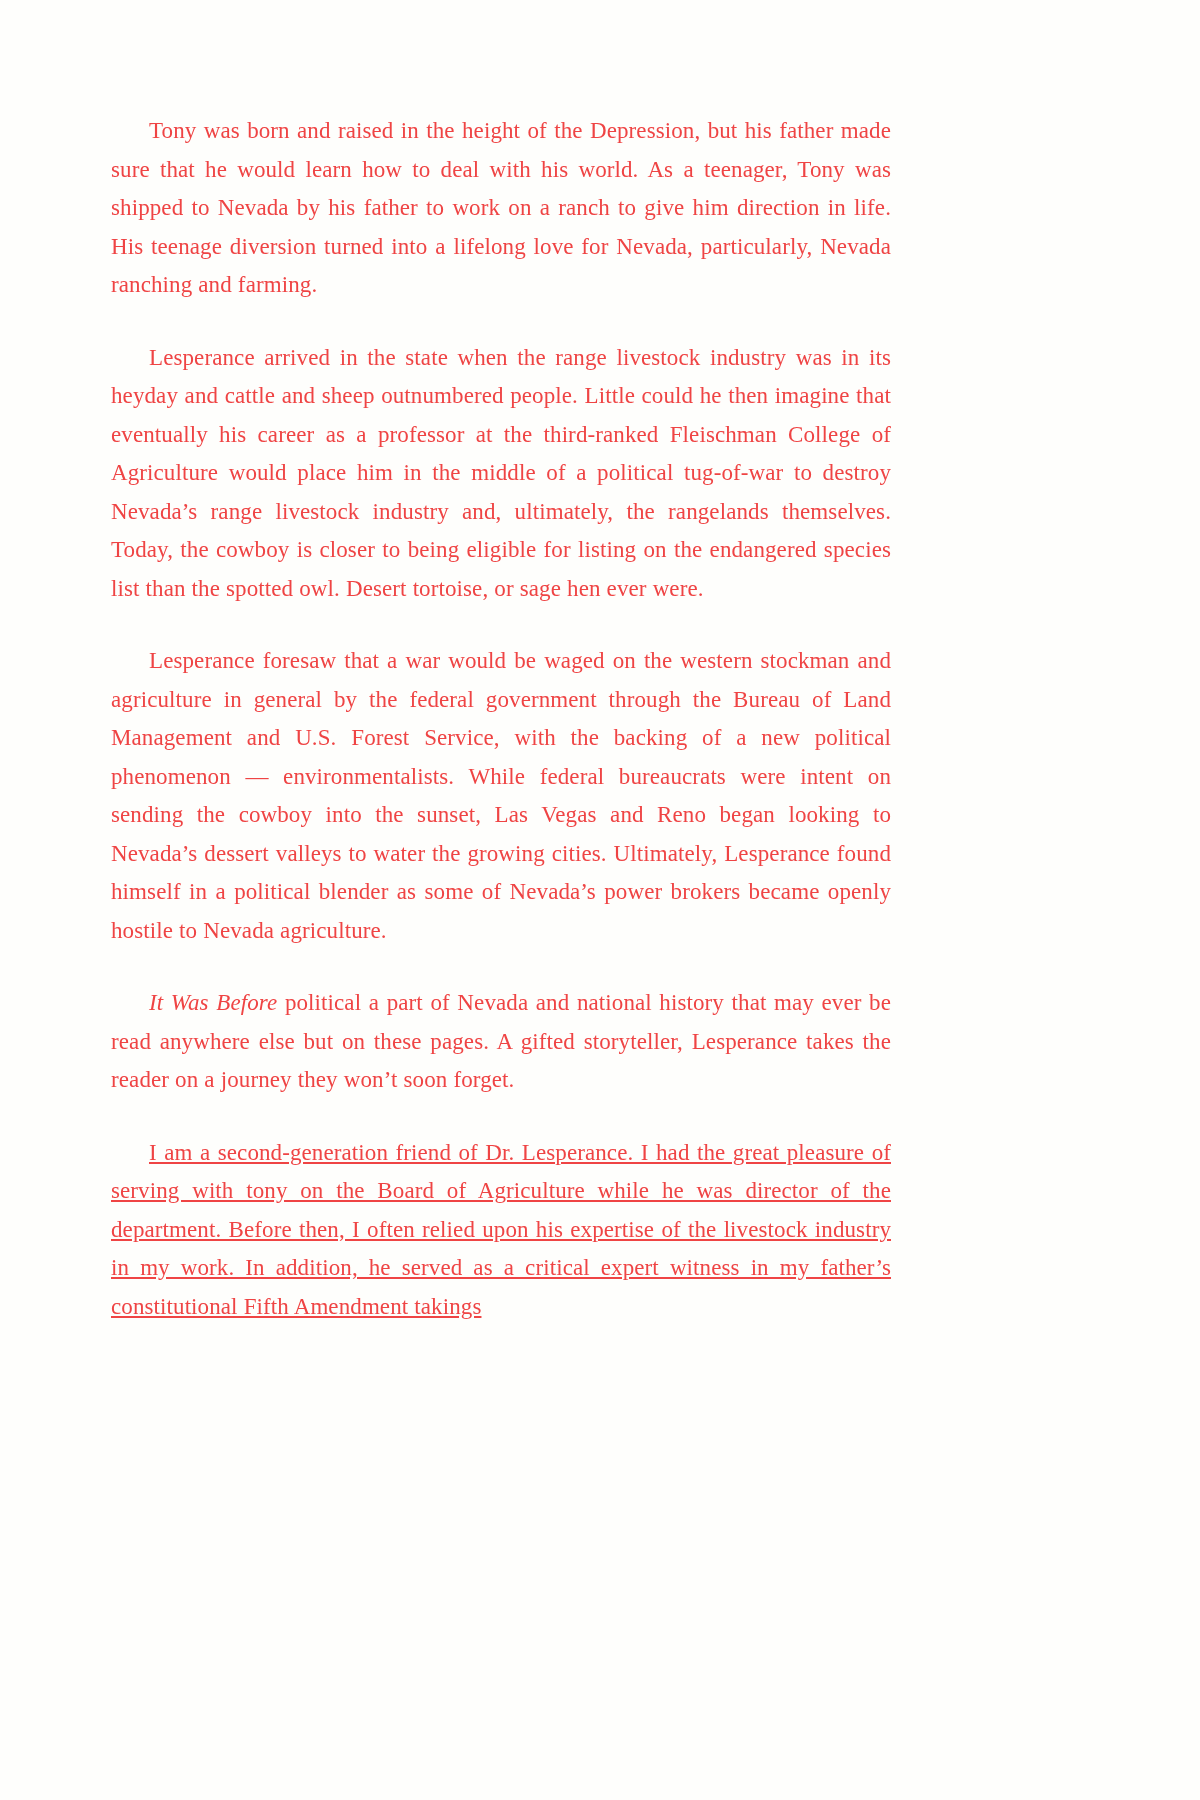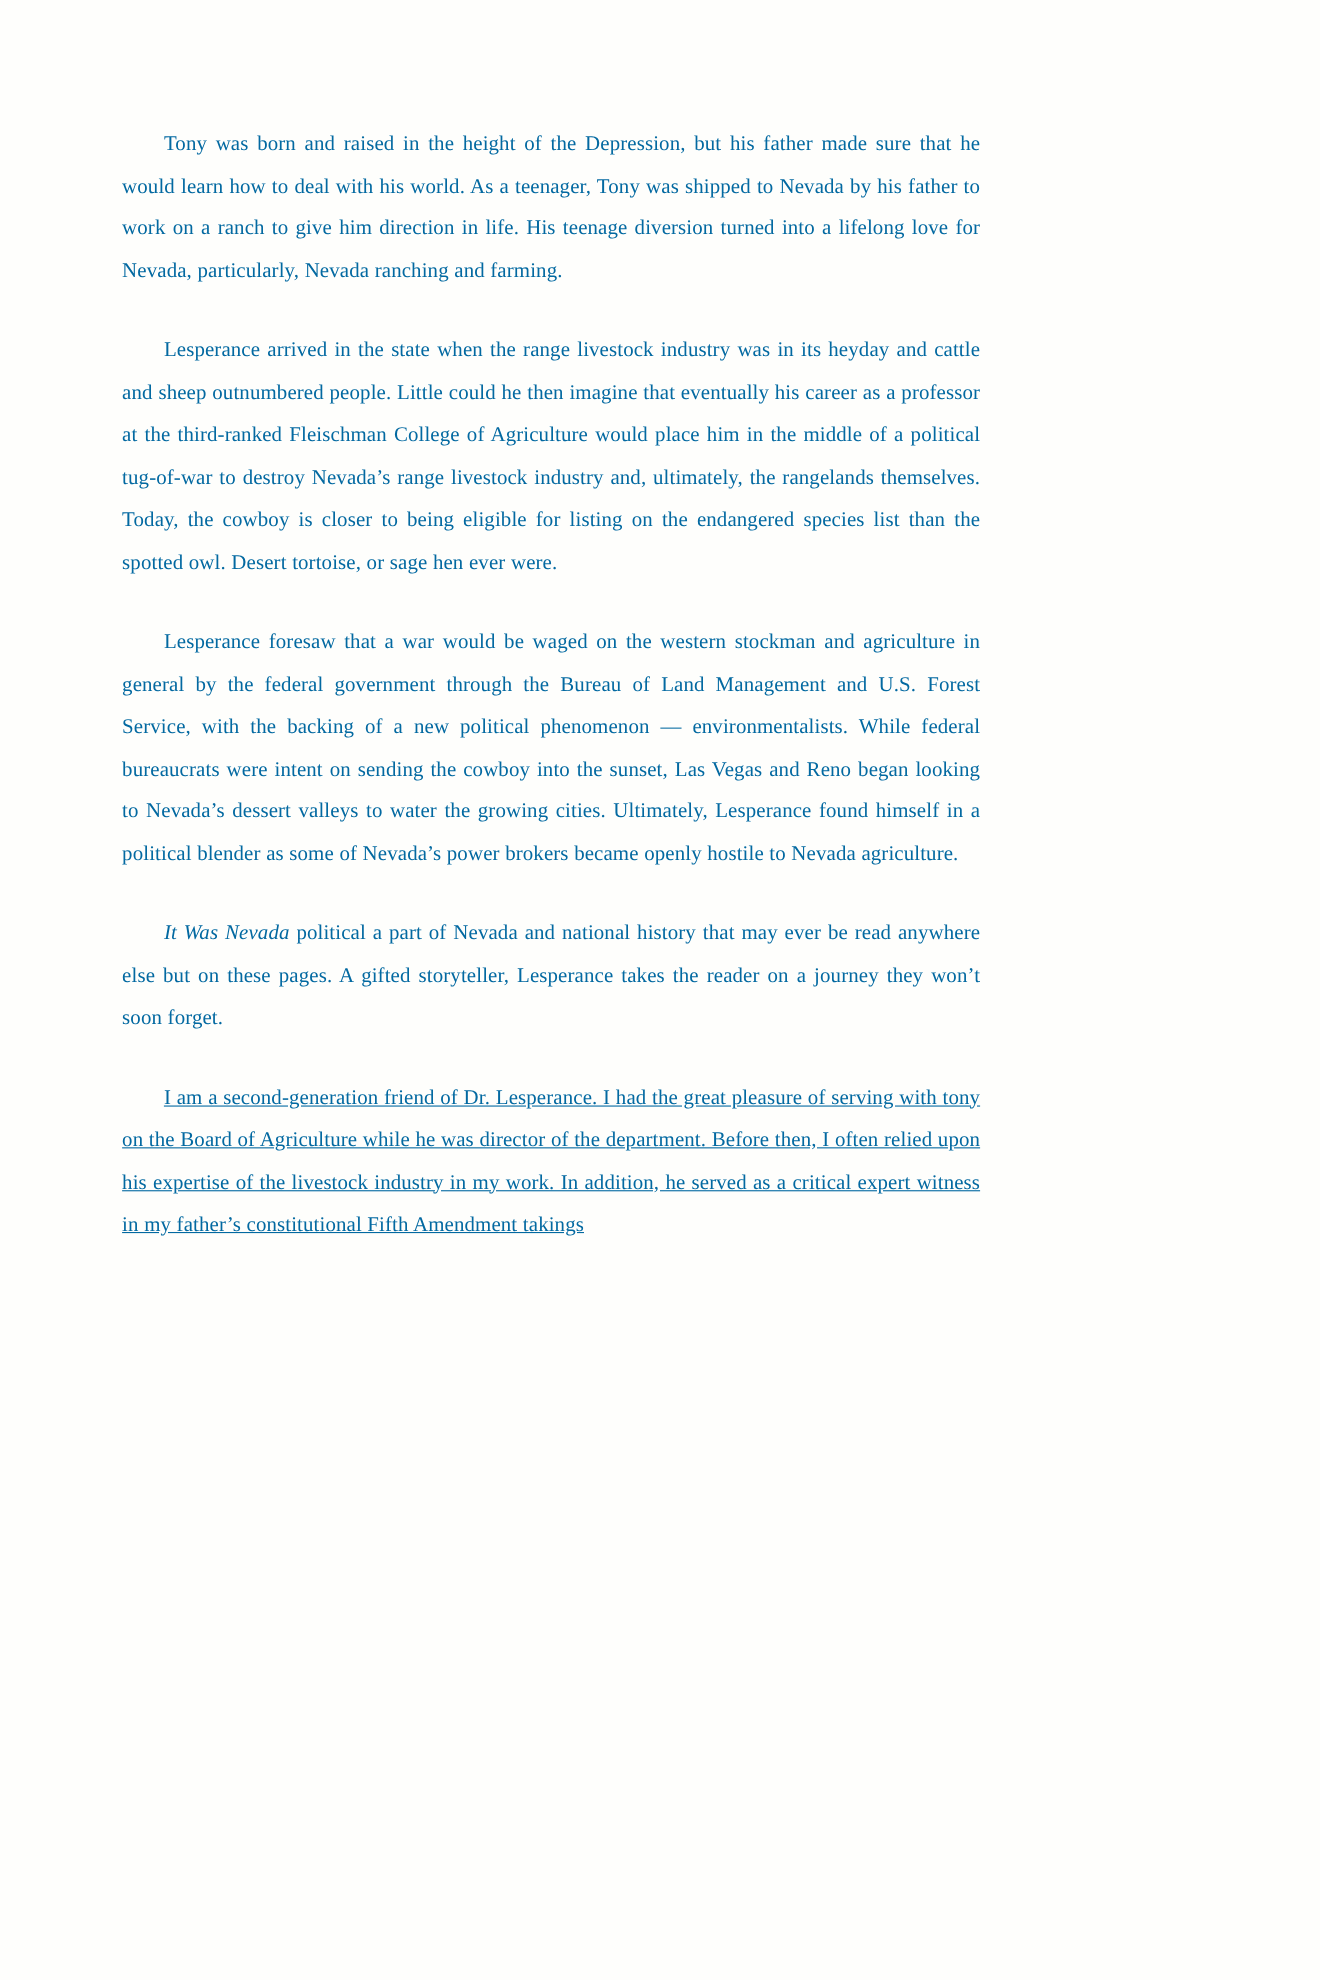--- a/index.html
+++ b/index.html
@@ -24,23 +24,23 @@
   .text-column {
     position: absolute;
     left: 111px;
     top: 112px;
     width: 796px;
   }
   .para {
     margin: 0 16px 34px 0;
     text-align: justify;
     text-justify: inter-word;
-    font-size: 19px;
+    font-size: 23px;
     line-height: 38.5px;
-    color: #0369a1;
+    color: #ef4444;
     text-indent: 38px;
     letter-spacing: 0.1px;
     word-spacing: 0.2px;
     font-weight: 400;
   }
   .para:last-child {
     margin-bottom: 0;
     text-decoration: underline;
   }
   .para .title-italic {
@@ -52,18 +52,18 @@
 
 <div class="page">
   <div class="text-column">
 
     <p class="para">Tony was born and raised in the height of the Depression, but his father made sure that he would learn how to deal with his world. As a teenager, Tony was shipped to Nevada by his father to work on a ranch to give him direction in life. His teenage diversion turned into a lifelong love for Nevada, particularly, Nevada ranching and farming.</p>
 
     <p class="para">Lesperance arrived in the state when the range livestock industry was in its heyday and cattle and sheep outnumbered people. Little could he then imagine that eventually his career as a professor at the third-ranked Fleischman College of Agriculture would place him in the middle of a political tug-of-war to destroy Nevada’s range livestock industry and, ultimately, the rangelands themselves. Today, the cowboy is closer to being eligible for listing on the endangered species list than the spotted owl. Desert tortoise, or sage hen ever were.</p>
 
     <p class="para">Lesperance foresaw that a war would be waged on the western stockman and agriculture in general by the federal government through the Bureau of Land Management and U.S. Forest Service, with the backing of a new political phenomenon — environmentalists. While federal bureaucrats were intent on sending the cowboy into the sunset, Las Vegas and Reno began looking to Nevada’s dessert valleys to water the growing cities. Ultimately, Lesperance found himself in a political blender as some of Nevada’s power brokers became openly hostile to Nevada agriculture.</p>
 
-    <p class="para"><em class="title-italic">It Was Nevada</em><span> political a part of Nevada and national history that may ever be read anywhere else but on these pages. A gifted storyteller, Lesperance takes the reader on a journey they won’t soon forget.</span></p>
+    <p class="para"><em class="title-italic">It Was Before</em><span> political a part of Nevada and national history that may ever be read anywhere else but on these pages. A gifted storyteller, Lesperance takes the reader on a journey they won’t soon forget.</span></p>
 
     <p class="para">I am a second-generation friend of Dr. Lesperance. I had the great pleasure of serving with tony on the Board of Agriculture while he was director of the department. Before then, I often relied upon his expertise of the livestock industry in my work. In addition, he served as a critical expert witness in my father’s constitutional Fifth Amendment takings</p>
 
   </div>
 </div>
 
 </body></html>

